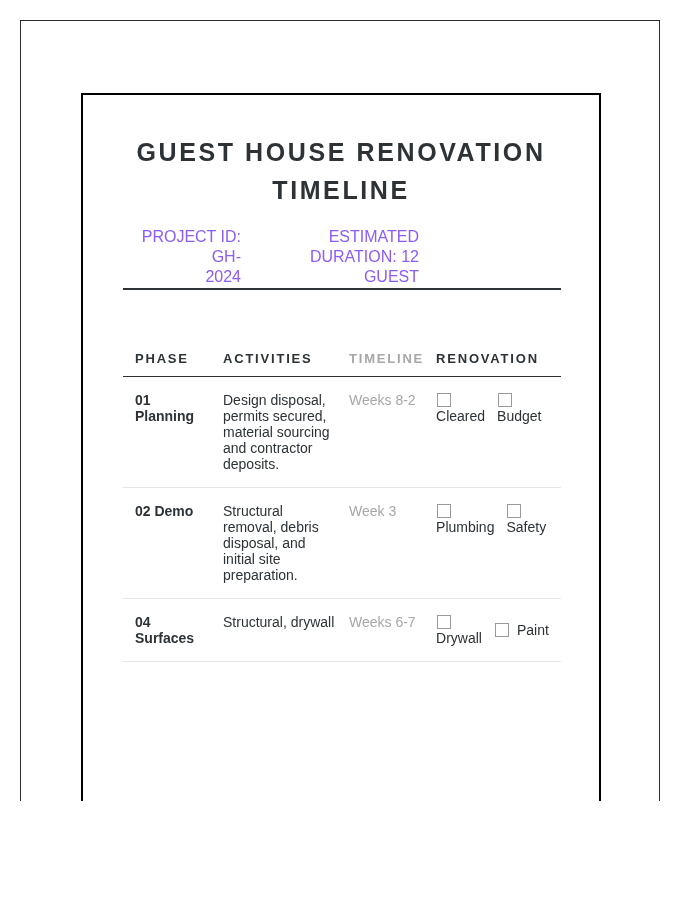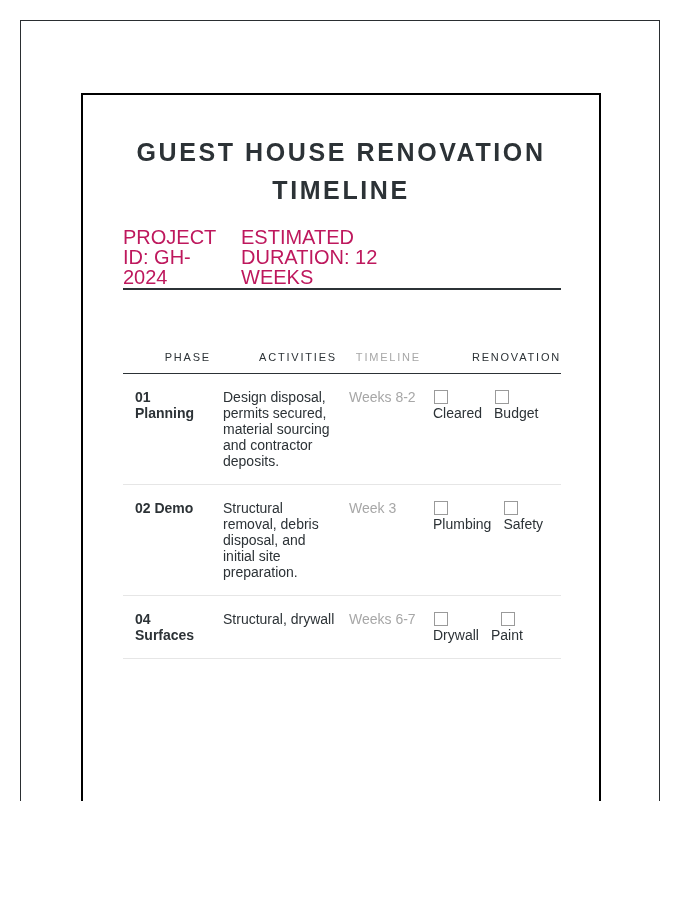--- a/index.html
+++ b/index.html
@@ -5,59 +5,59 @@
   html, body { margin: 0; padding: 0; background: #ffffff; }
   body { width: 700px; height: 900px; position: relative; overflow: hidden;
          font-family: "Liberation Sans", sans-serif; }
   .frame { position: absolute; left: 20px; top: 20px; width: 640px; height: 781px;
            border: 1px solid #2a2e31; border-bottom: none; overflow: hidden; box-sizing: border-box; }
   .card { position: absolute; left: 60px; top: 60px; width: 520px; height: 760px;
           border: 2px solid #000000; box-sizing: border-box; background: #fff; margin-top: 12px; }
   .title { position: absolute; left: 0; right: 0; top: 38px; text-align: center;
            font-size: 25px; font-weight: bold; letter-spacing: 2.6px; color: #2c3236; line-height: 38px; }
   .meta { position: absolute; top: 132px; left: 40px; width: 438px; display: flex; }
-  .meta-item { color: #be185d; font-size: 20px; text-align: left; line-height: 20px; }
+  .meta-item { color: #8b5cf6; font-size: 16px; text-align: right; line-height: 20px; }
   .meta-item.m1 { width: 118px; }
   .meta-item.m2 { width: 178px; }
   .meta-item.m3 { width: 142px; }
   .date-line { display: inline-block; width: 79px; border-bottom: 1px solid #a7a7a7; height: 18px; margin-top: 0px; }
   .rule { position: absolute; left: 40px; width: 438px; top: 193px; height: 2px; background: #2c3236; }
   table { position: absolute; left: 40px; top: 251px; width: 438px; border-collapse: collapse; }
-  th { text-align: right; font-size: 11px; font-weight: normal; letter-spacing: 1.8px;
+  th { text-align: left; font-size: 13px; font-weight: bold; letter-spacing: 1.8px;
        color: #2c3236; padding: 5px 0 10px 12px; border-bottom: 1px solid #2c3236; }
   th.muted { color: #a7a7a7; }
   td { vertical-align: top; font-size: 14px; line-height: 16px; padding: 15px 0 15px 12px;
        border-bottom: 1px solid #e6e6e6; color: #2c3236; }
   td.phase { font-weight: bold; width: 76px; }
   td.act { width: 114px; }
   td.time { color: #a7a7a7; width: 72px; }
   .ms { display: flex; flex-wrap: wrap; }
   .ms-item { margin-right: 12px; }
-  .ms-item.inline { display: flex; align-items: flex-end; flex-direction: column; }
+  .ms-item.inline { display: flex; align-items: center; }
   .box { display: block; width: 12px; height: 12px; border: 1px solid #9a9a9a; margin: 1px 0 1px 1px; }
   .ms-item.inline .box { margin-right: 8px; }
 </style>
 </head>
 <body>
 
 <div class="frame">
   <div class="card">
     <div class="title">
       <div>GUEST HOUSE RENOVATION</div>
       <div>TIMELINE</div>
     </div>
 
     <div class="meta">
       <div class="meta-item m1">
         <div>PROJECT ID: GH-</div>
         <div>2024</div>
       </div>
       <div class="meta-item m2">
         <div>ESTIMATED DURATION: 12</div>
-        <div>WEEKS</div>
+        <div>GUEST</div>
       </div>
     </div>
 
     <div class="rule"></div>
 
     <table>
       <thead>
         <tr>
           <th>PHASE</th>
           <th>ACTIVITIES</th>

